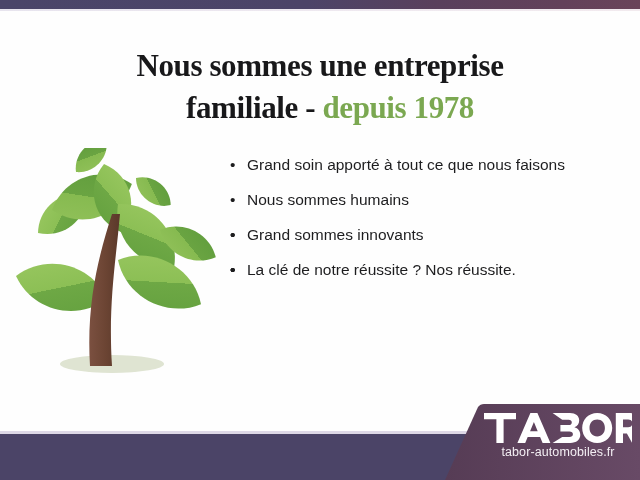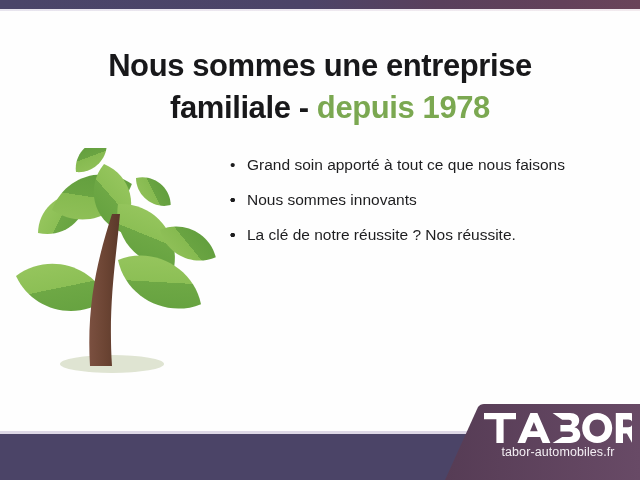--- a/index.html
+++ b/index.html
@@ -37,20 +37,21 @@
     position: absolute;
     top: 24px;
     left: 0;
     width: 640px;
     text-align: center;
     font-size: 31px;
     font-weight: bold;
     line-height: 42px;
     letter-spacing: -0.4px;
     color: #18181a;
+    font-family: Liberation Serif, serif;
   }
   #headline .line2 { display: block; margin-left: 20px; }
   #headline .green {
     color: #7ba851;
   }
 
   
   #tree-figure {
     position: absolute;
     left: 8px;
@@ -220,27 +221,28 @@
     </svg>
   </div>
 
   <ul id="values-list">
     <li>
       <span class="bullet-dot">•</span>
       <span>Grand soin apporté à tout ce que nous faisons</span>
     </li>
     <li>
       <span class="bullet-dot">•</span>
-    </li>
-    <li>
-      <span class="bullet-dot">•</span>
-    </li>
-    <li>
-      <span class="bullet-dot">•</span>
-      <span>Nous sommes innovants</span>
+      <span>Nous sommes humains</span>
+    </li>
+    <li>
+      <span class="bullet-dot">•</span>
+    </li>
+    <li>
+      <span class="bullet-dot">•</span>
+      <span>Grand sommes innovants</span>
     </li>
     <li>
       <span class="bullet-dot">•</span>
     </li>
     <li>
       <span class="bullet-dot">•</span>
     </li>
     <li>
       <span class="bullet-dot">•</span>
       <span>La clé de notre réussite ? Nos réussite.</span>

